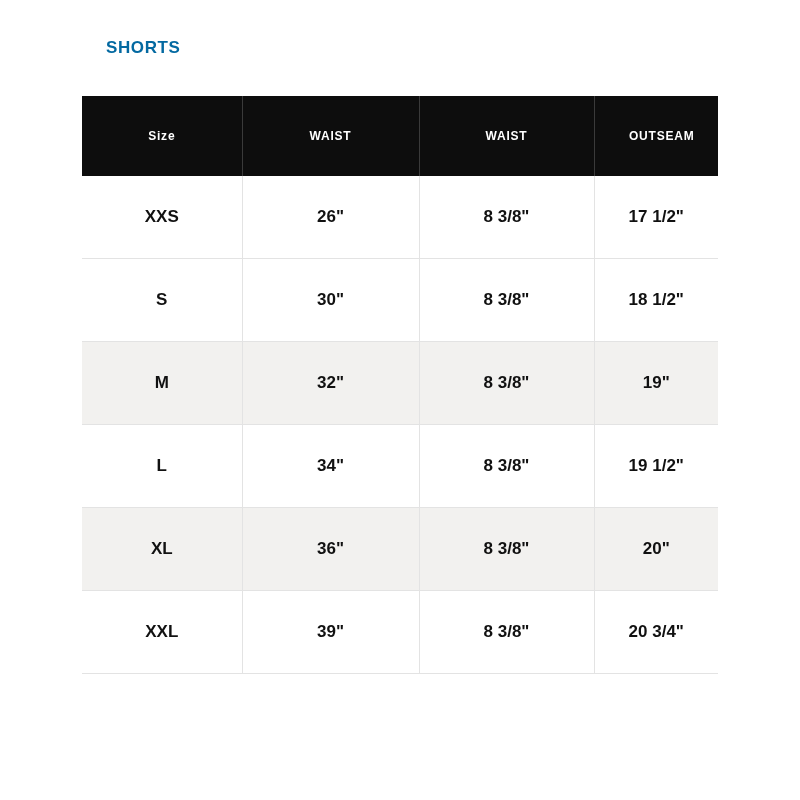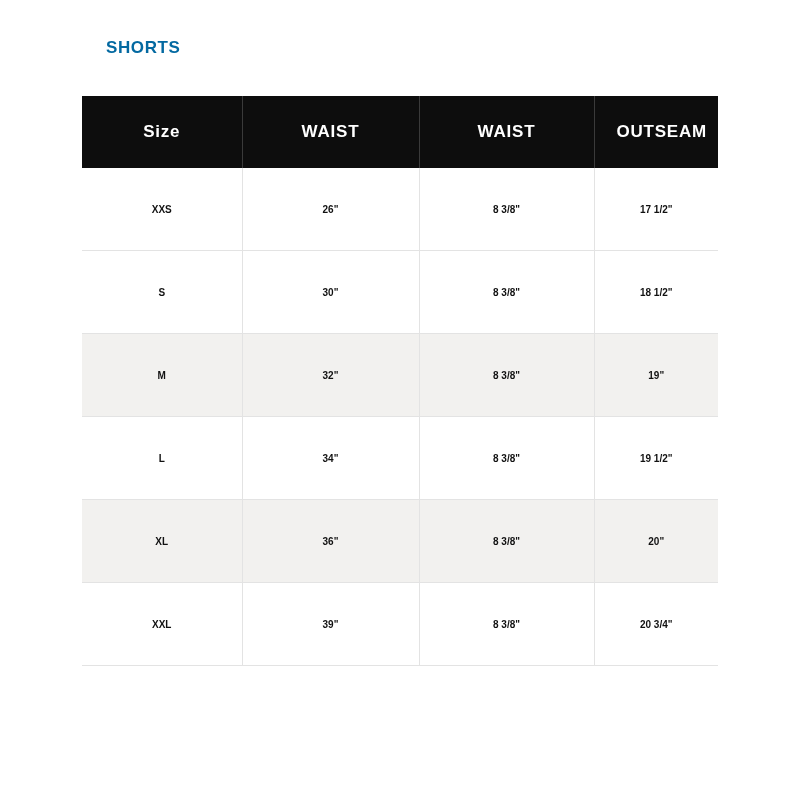--- a/index.html
+++ b/index.html
@@ -42,38 +42,38 @@
     width: 636px;
   }
   table.size-chart col.c0 { width: 160px; }
   table.size-chart col.c1 { width: 177px; }
   table.size-chart col.c2 { width: 175px; }
   table.size-chart col.c3 { width: 124px; }
 
   table.size-chart thead th {
     background: #0d0d0d;
     color: #ffffff;
-    font-size: 17px;
+    font-size: 12px;
     font-weight: bold;
     letter-spacing: 0.8px;
-    height: 72px;
+    height: 80px;
     text-align: center;
     vertical-align: middle;
     border-right: 1px solid #3a3a3a;
     padding: 0;
   }
   table.size-chart thead th:last-child {
     border-right: none;
     padding-left: 11px;
   }
   table.size-chart tbody td {
     height: 82px;
     text-align: center;
     vertical-align: middle;
-    font-size: 10px;
+    font-size: 17px;
     font-weight: bold;
     color: #111111;
     border-bottom: 1px solid #e3e3e3;
     border-right: 1px solid #e3e3e3;
     padding: 0;
     background: #ffffff;
   }
   table.size-chart tbody td:last-child {
     border-right: none;
   }

